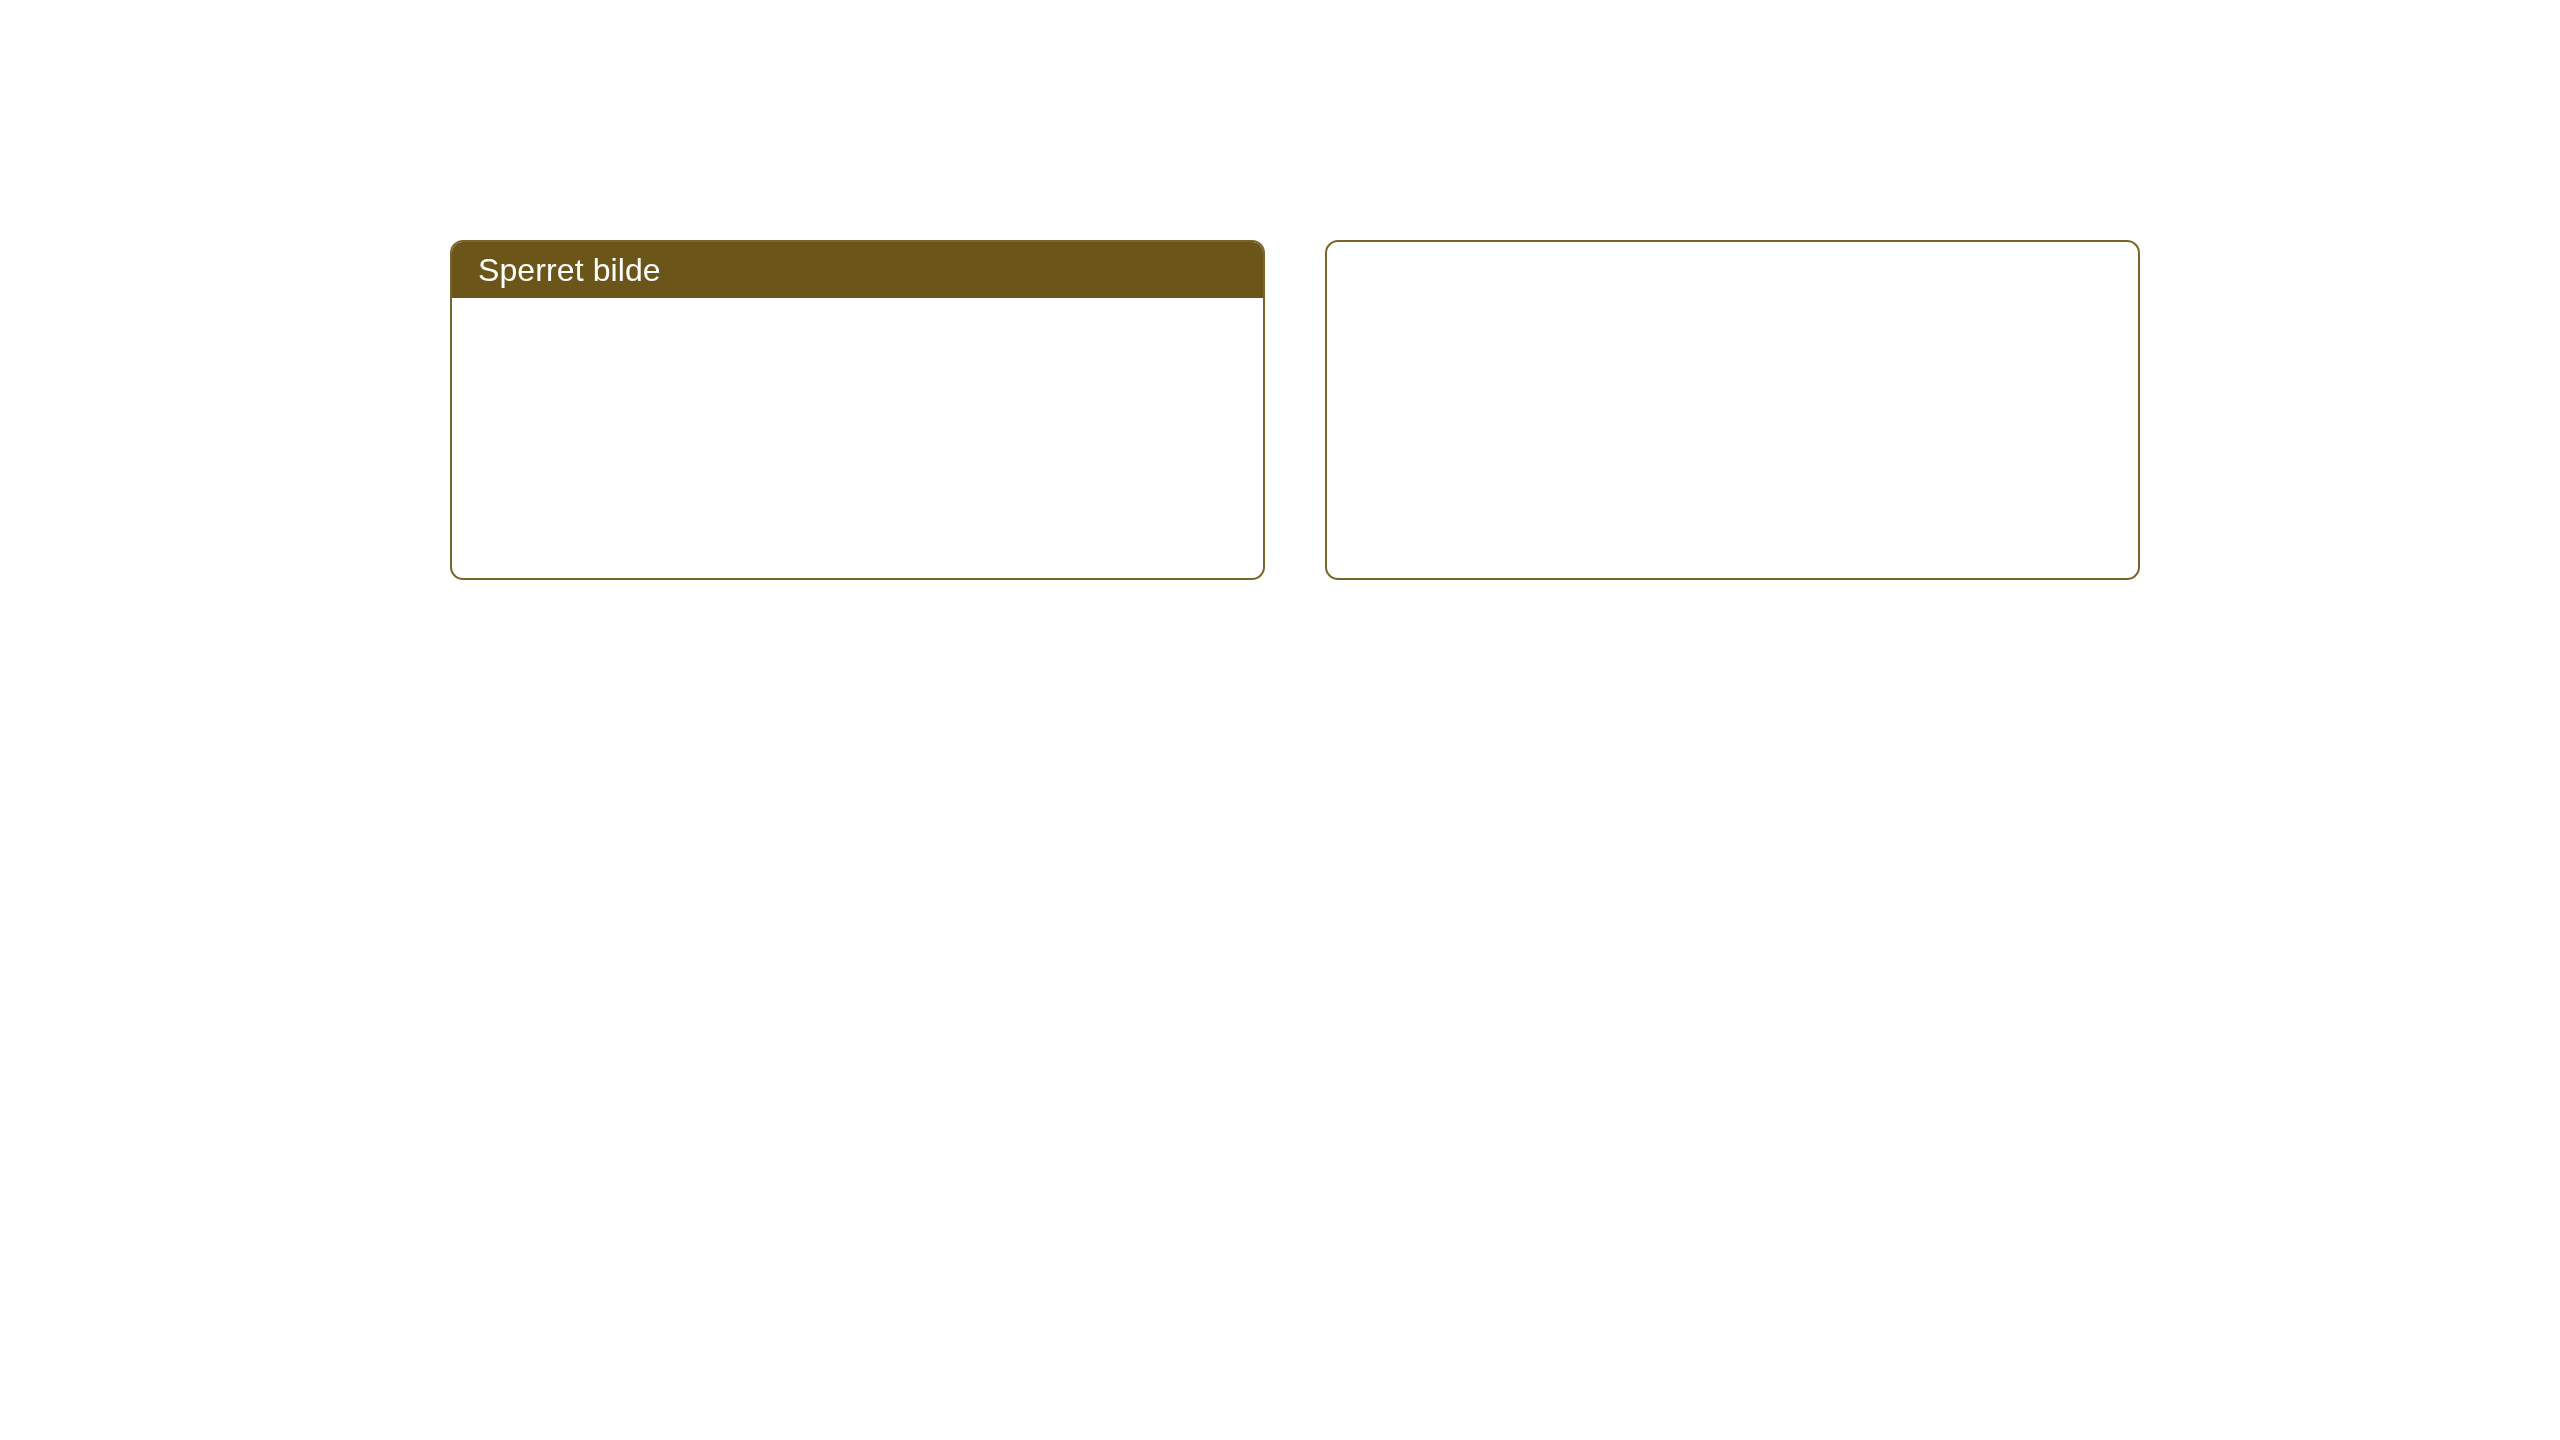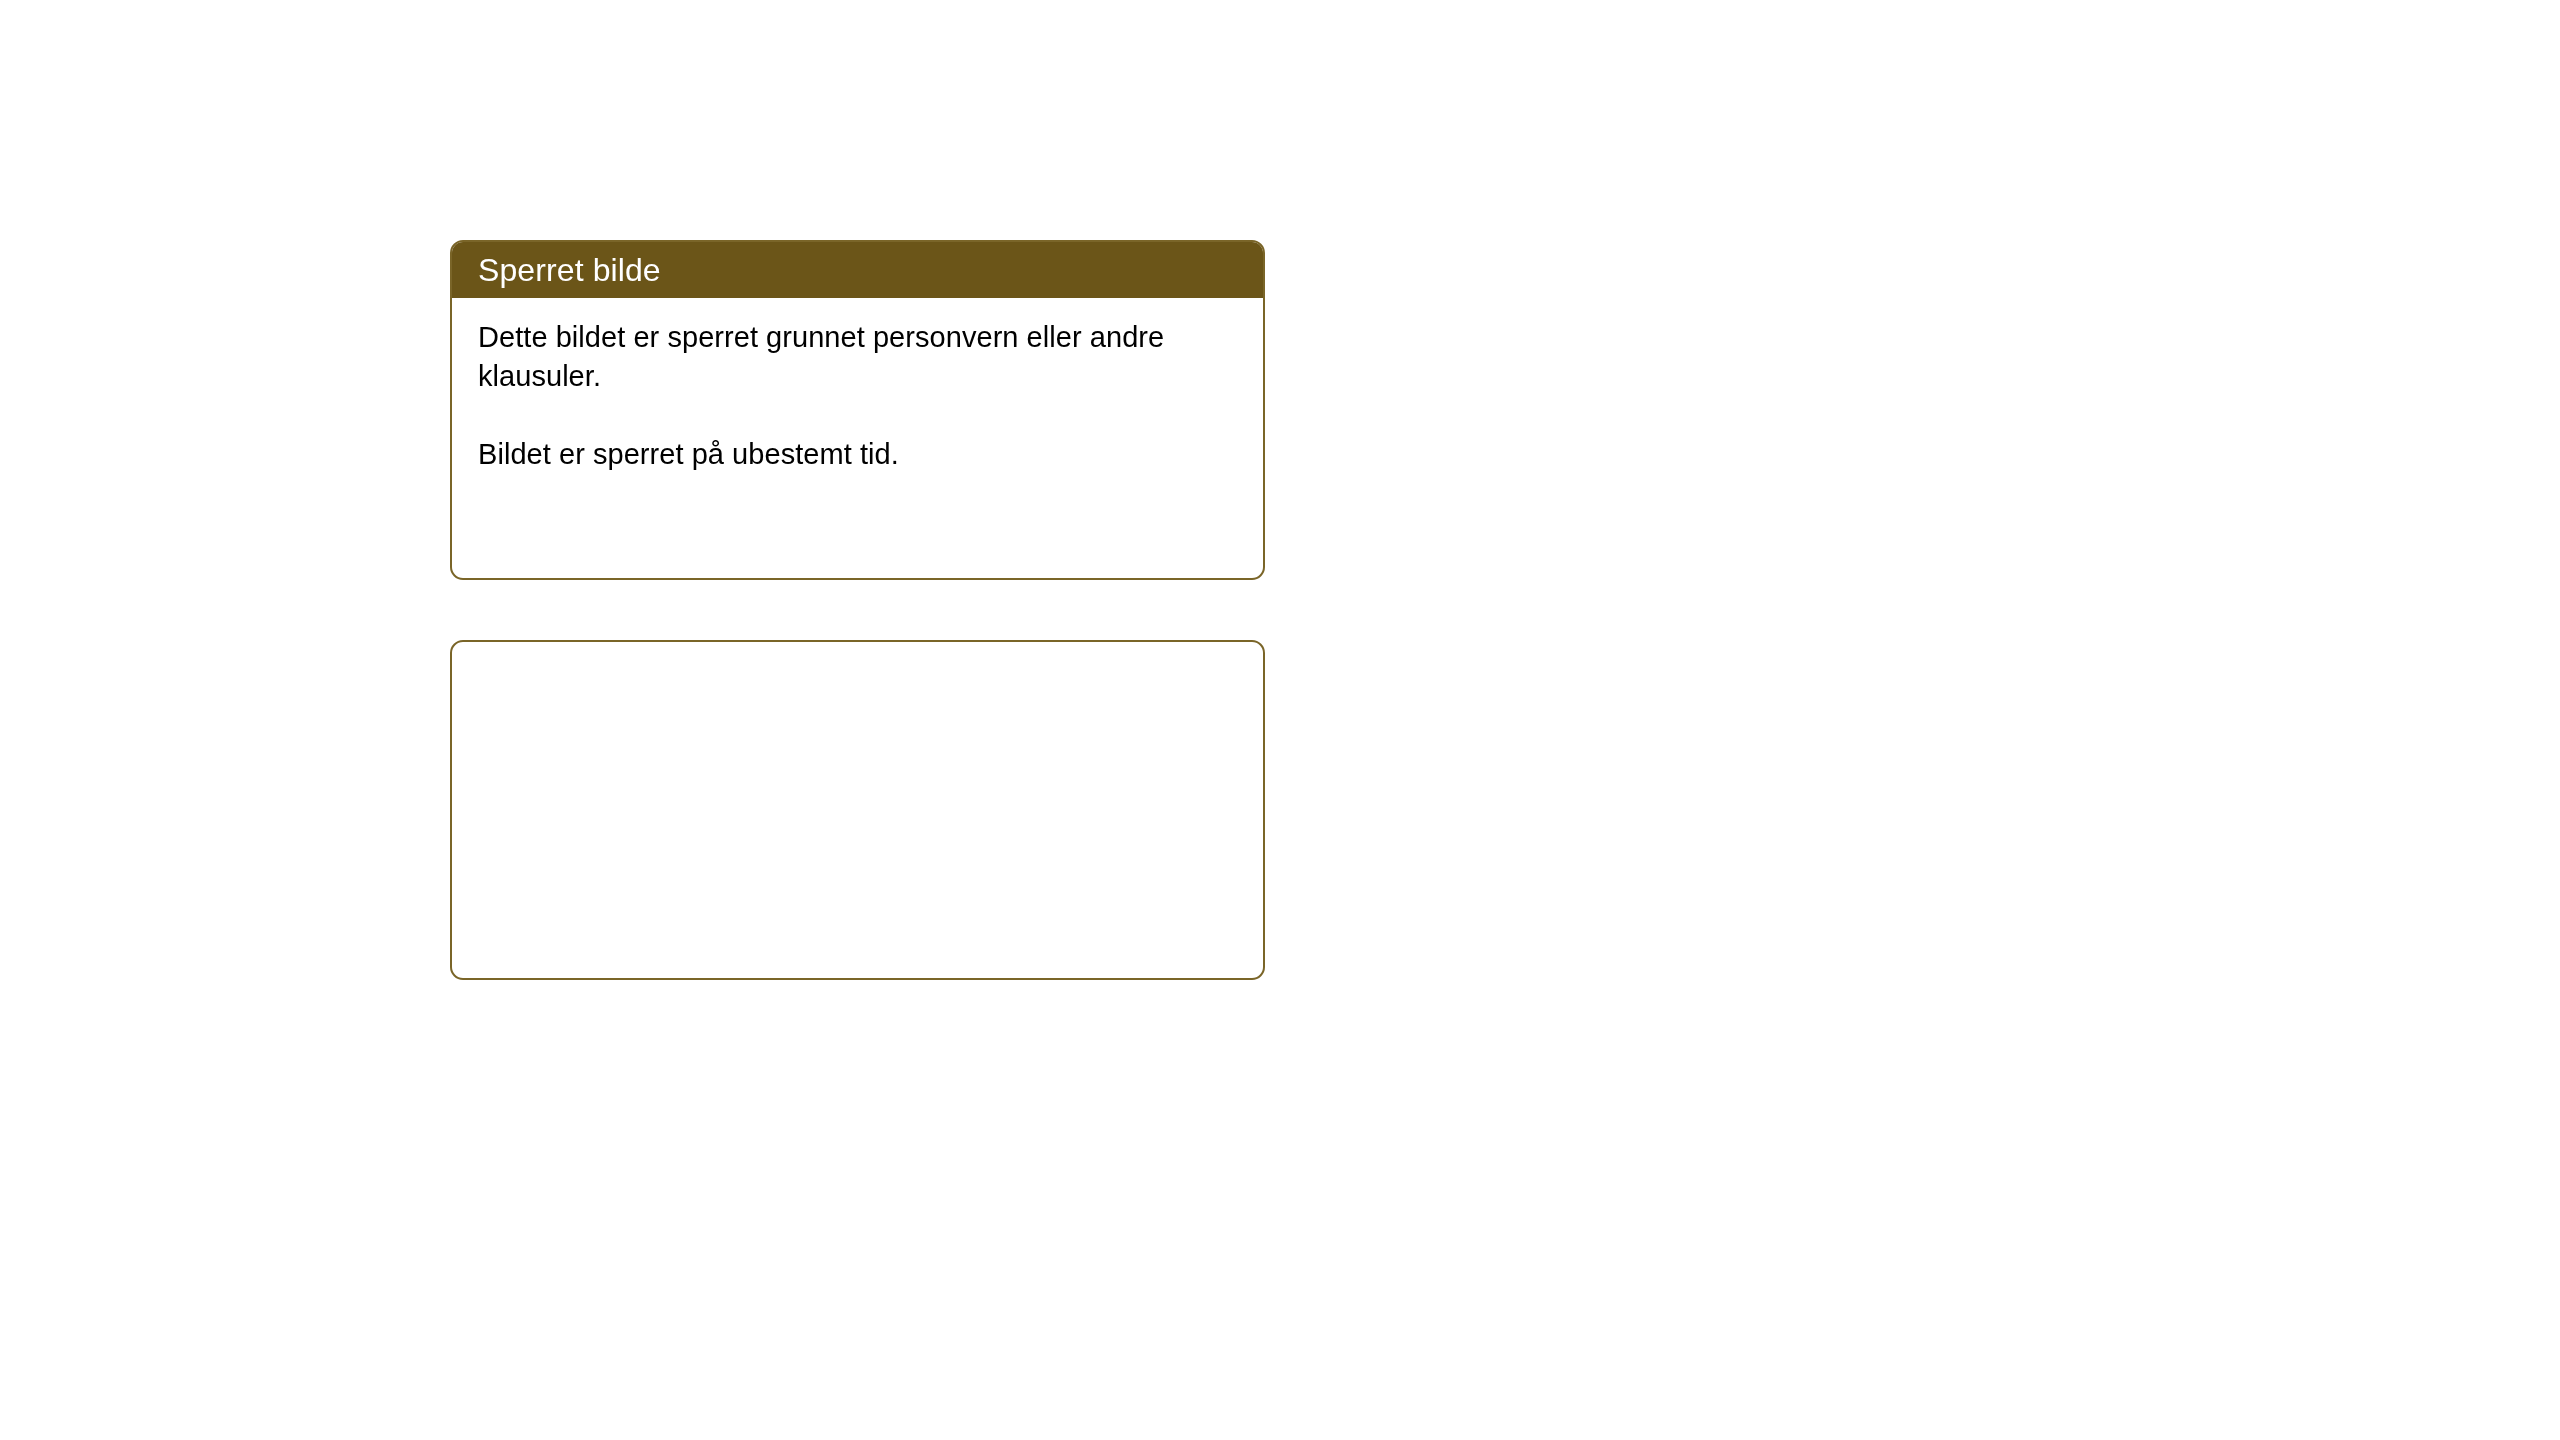--- a/index.html
+++ b/index.html
@@ -16,21 +16,20 @@
     font-family: "Liberation Sans", sans-serif;
     -webkit-font-smoothing: antialiased;
   }
 
   
   .notice-stage {
     position: absolute;
     left: 450px;
     top: 240px;
     display: flex;
-    flex-direction: column;
     align-items: flex-start;
     gap: 60px;
   }
 
   
   .notice-card {
     width: 815px;
     min-height: 340px;
     box-sizing: border-box;
     background: #ffffff;
@@ -80,24 +79,20 @@
 </style>
 </head>
 <body>
 
 <div class="notice-stage">
 
   <section class="notice-card">
     <header class="notice-card__header">
       <h2 class="notice-card__title">Sperret bilde</h2>
     </header>
-    <div class="notice-card__body">
-      <p class="notice-card__paragraph">Dette bildet er sperret grunnet personvern eller andre klausuler.</p>
-      <p class="notice-card__paragraph">Bildet er sperret på ubestemt tid.</p>
-    </div>
   </section>
 
   <section class="notice-card">
     <div class="notice-card__body">
     </div>
   </section>
 
 </div>
 
 </body></html>

